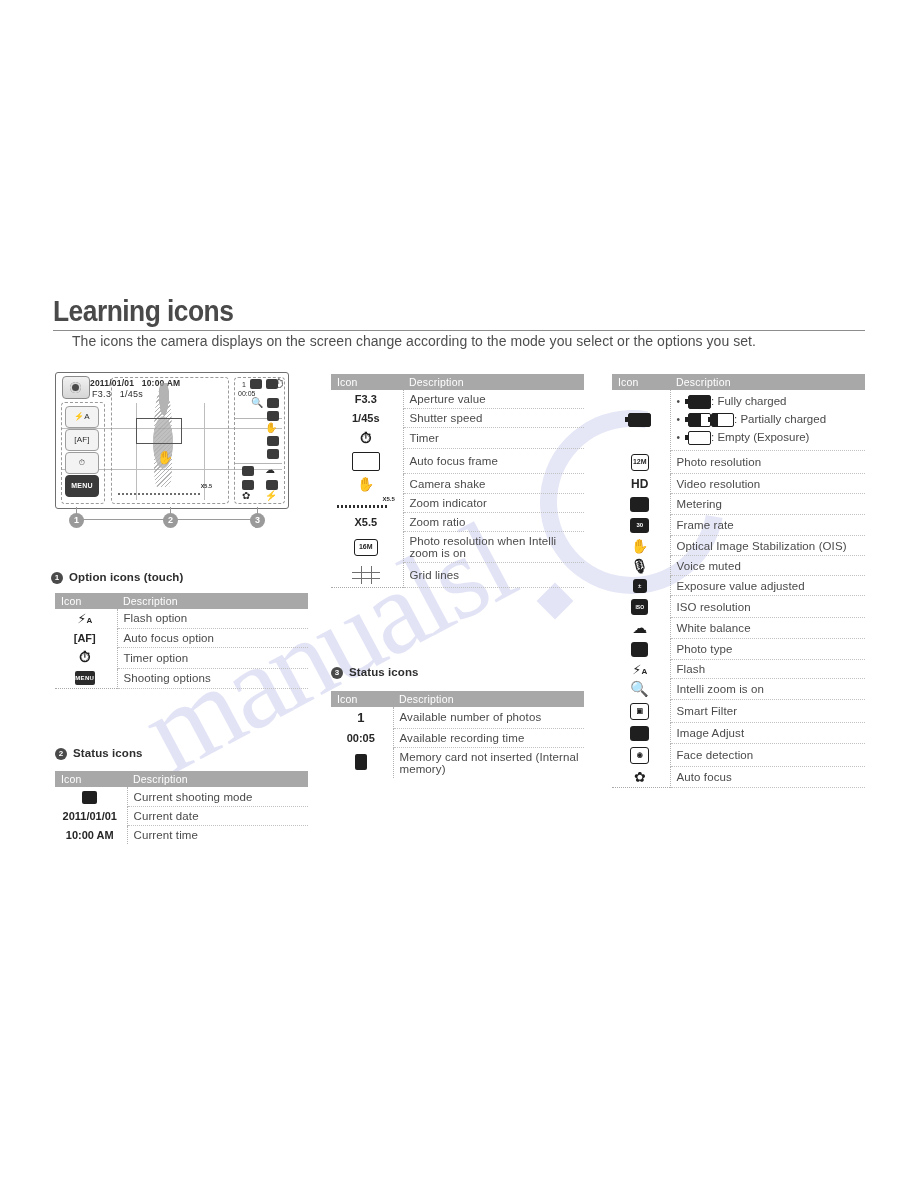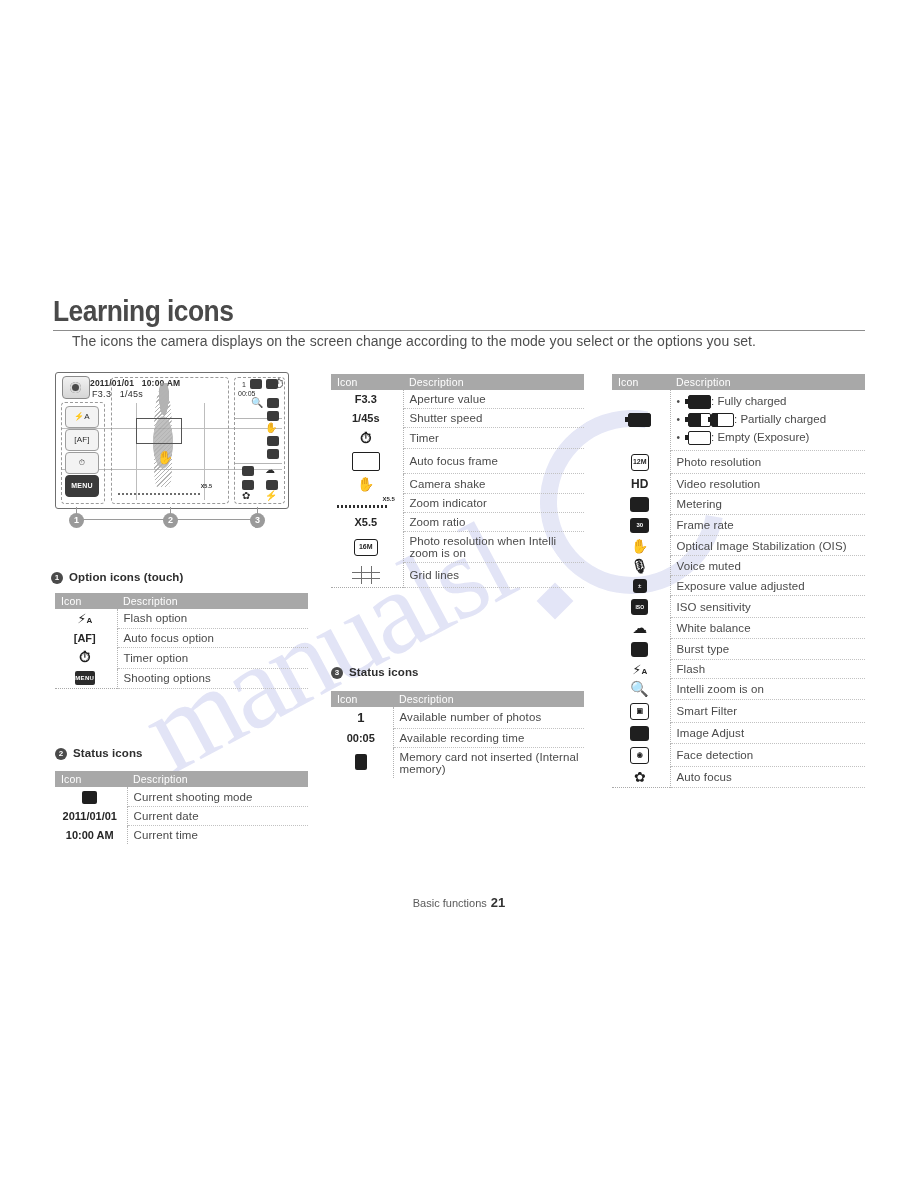--- a/index.html
+++ b/index.html
@@ -731,29 +731,29 @@
       <tr>
         <td class="ic"><span class="gly" style="font-size:14px">🎙</span></td>
         <td class="desc">Voice muted</td>
       </tr>
       <tr>
         <td class="ic"><span class="blk-ic" style="width:14px;height:14px">±</span></td>
         <td class="desc">Exposure value adjusted</td>
       </tr>
       <tr>
         <td class="ic"><span class="blk-ic" style="width:17px;height:16px;font-size:5px;line-height:16px">ISO</span></td>
-        <td class="desc">ISO sensitivity</td>
+        <td class="desc">ISO resolution</td>
       </tr>
       <tr>
         <td class="ic"><span class="gly" style="font-size:15px">☁</span></td>
         <td class="desc">White balance</td>
       </tr>
       <tr>
         <td class="ic"><span class="blk-ic" style="width:17px;height:15px"></span></td>
-        <td class="desc">Burst type</td>
+        <td class="desc">Photo type</td>
       </tr>
       <tr>
         <td class="ic"><span class="gly">⚡</span><b style="font-size:8px">A</b></td>
         <td class="desc">Flash</td>
       </tr>
       <tr>
         <td class="ic"><span class="gly" style="font-size:15px">🔍</span></td>
         <td class="desc">Intelli zoom is on</td>
       </tr>
       <tr>
@@ -772,17 +772,14 @@
         <td class="ic"><span class="gly" style="font-size:14px">✿</span></td>
         <td class="desc">Auto focus</td>
       </tr>
       <tr class="botline">
           <td></td>
           <td></td>
         </tr>
     </tbody>
   </table>
 
-  <div class="footer">
-    <span>Basic functions</span><b>21</b>
-  </div>
 
 </div>
 
 </body></html>

